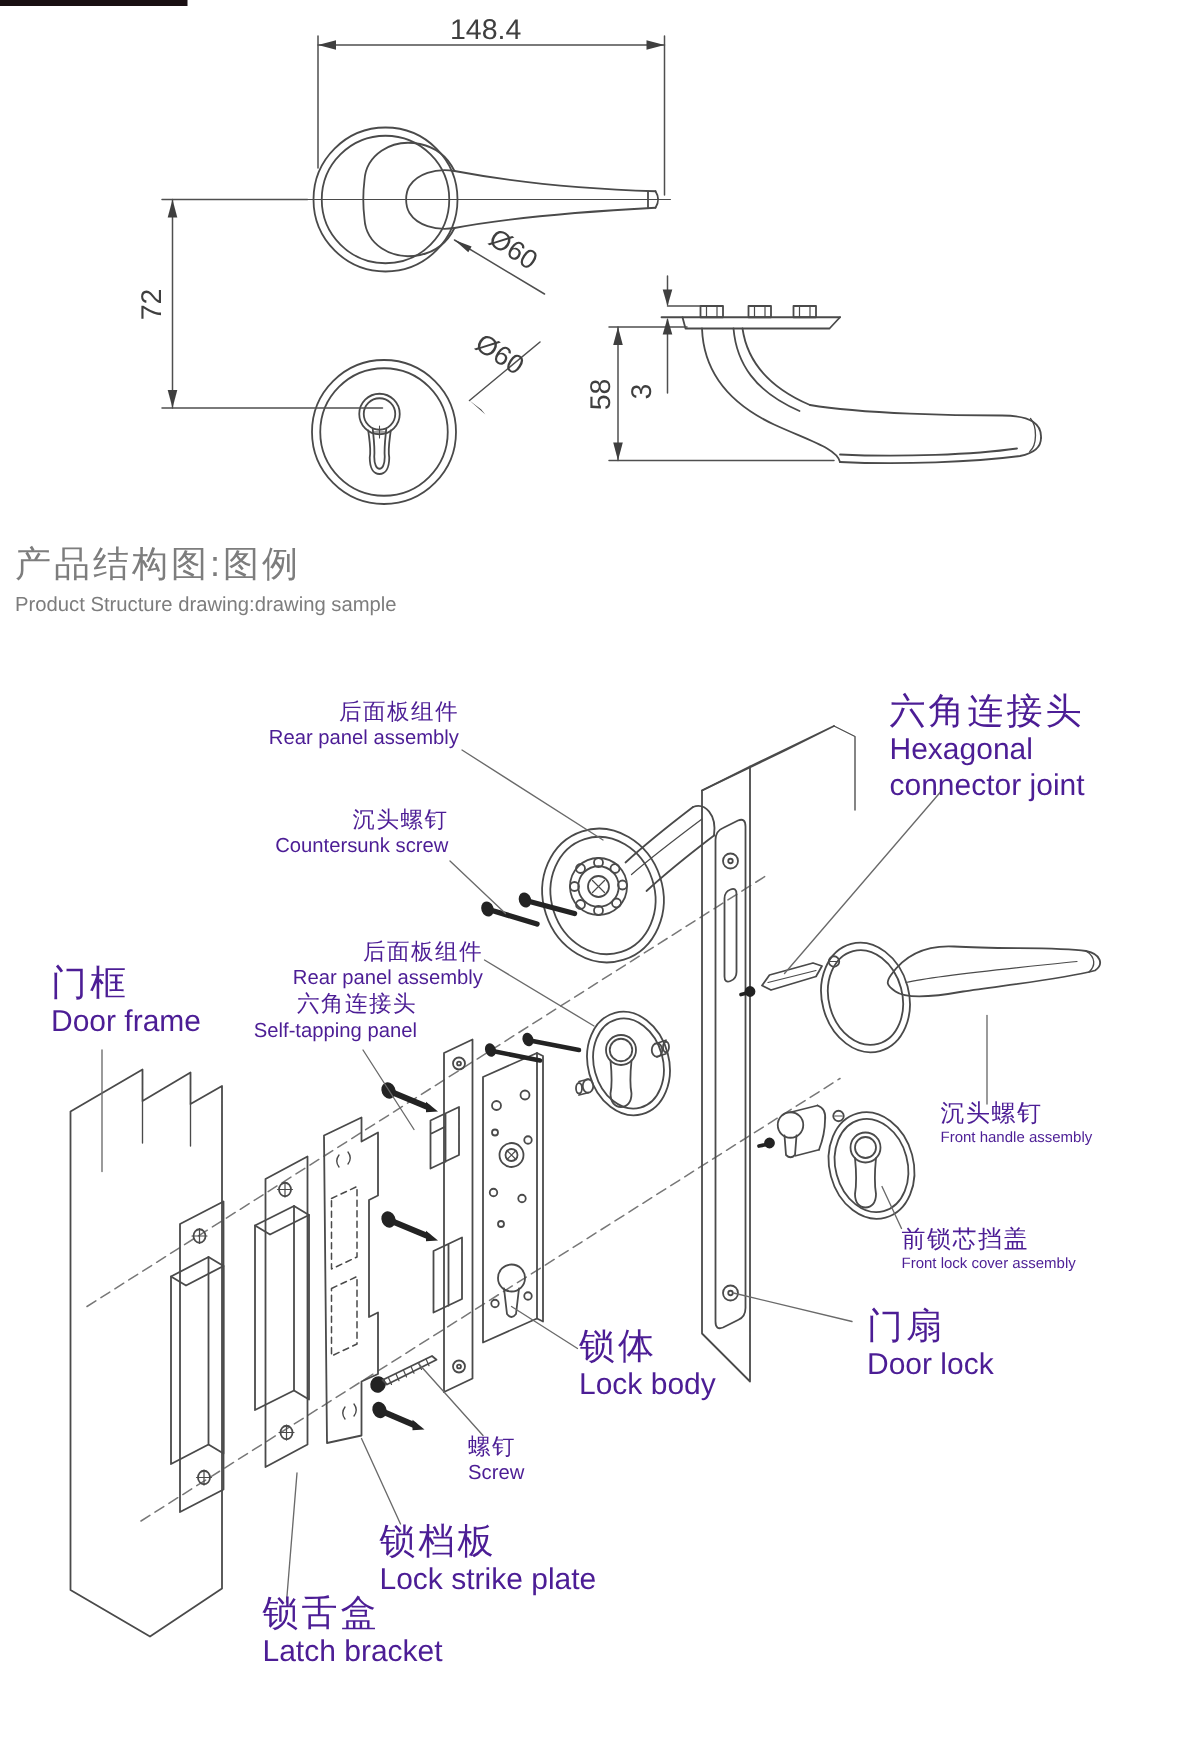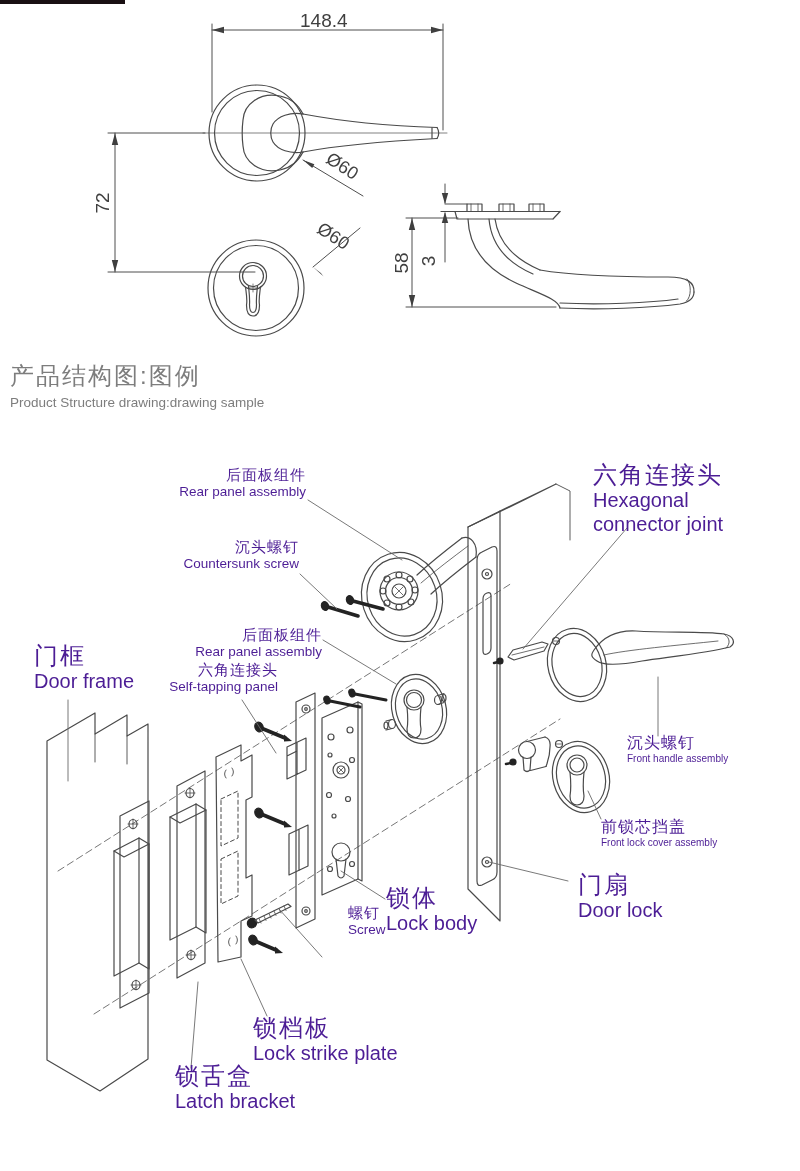--- a/index.html
+++ b/index.html
@@ -375,21 +375,21 @@
 <div class="lbl big" style="left:578px;top:871px;">
   <div class="cn">门扇</div>
   <div class="en">Door lock</div>
 </div>
 
 <div class="lbl big" style="left:386px;top:884px;">
   <div class="cn">锁体</div>
   <div class="en">Lock body</div>
 </div>
 
-<div class="lbl" style="left:312px;top:904px;margin-left:36px;">
+<div class="lbl" style="left:312px;top:956px;">
   <div class="cn">螺钉</div>
   <div class="en">Screw</div>
 </div>
 
 <div class="lbl big" style="left:253px;top:1014px;">
   <div class="cn">锁档板</div>
   <div class="en">Lock strike plate</div>
 </div>
 
 <div class="lbl big" style="left:175px;top:1062px;">

